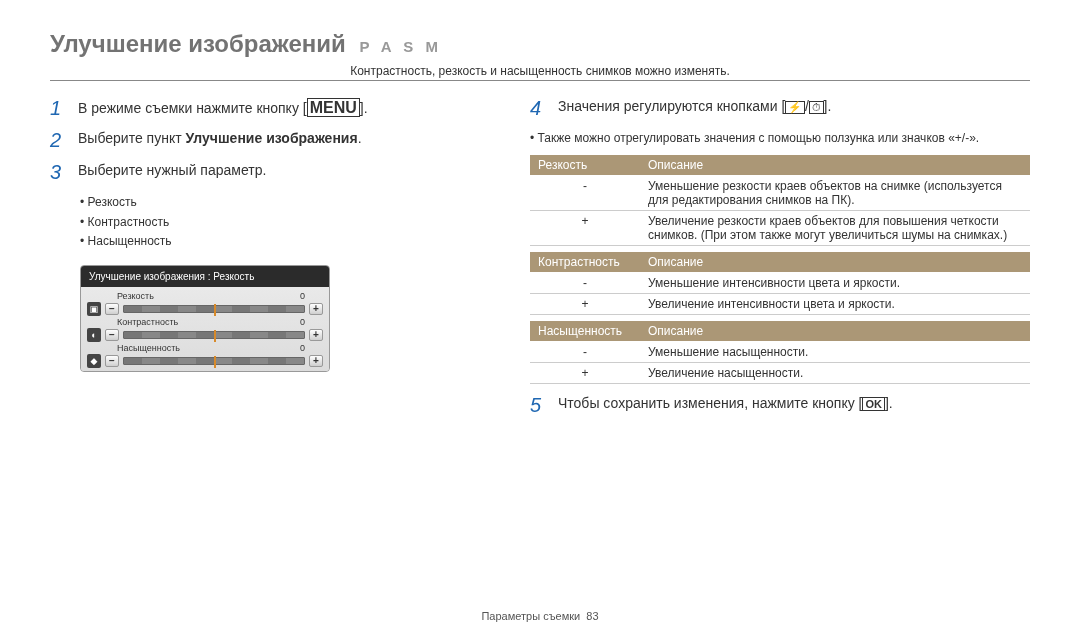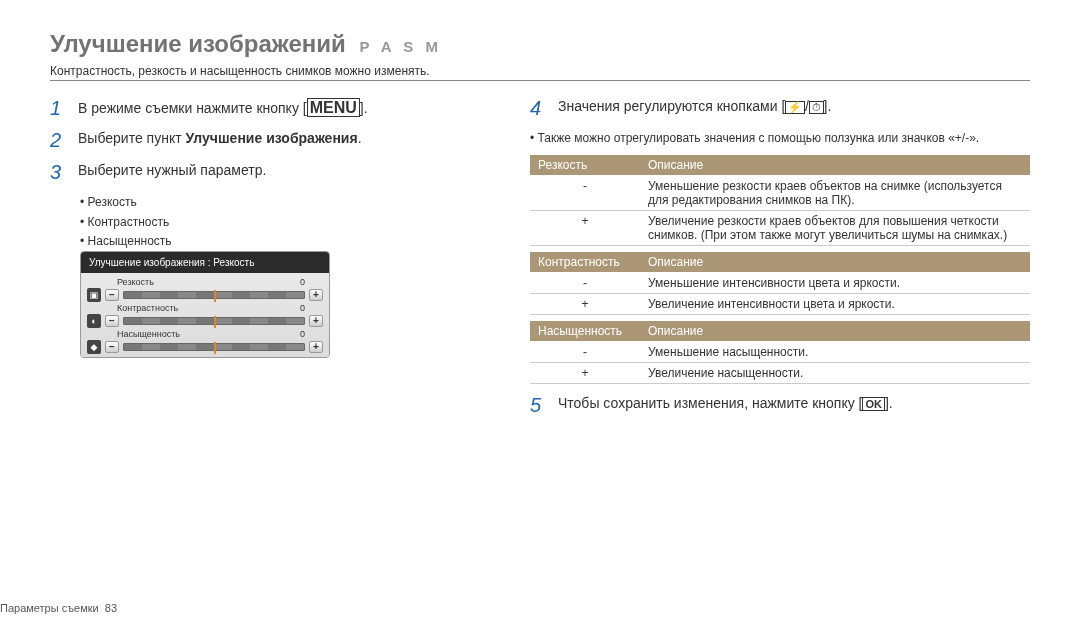--- a/index.html
+++ b/index.html
@@ -9,41 +9,41 @@
     background: #fff;
     font-family: "Myriad Pro", Arial, sans-serif;
     color: #333;
     padding: 30px 50px 10px 50px;
     font-size: 13px;
     position: relative;
   }
   .heading { margin-bottom: 6px; }
   .title { font-size: 24px; font-weight: bold; color: #737373; display: inline; }
   .modes { font-size: 15px; color: #999; letter-spacing: 4px; font-weight: bold; margin-left: 10px; }
-  .subtitle { font-size: 12px; color: #333; margin-bottom: 2px; }
+  .subtitle { font-size: 12px; color: #333; margin-bottom: 2px; text-align: center; }
   hr.rule { border: none; border-top: 1px solid #888; margin-bottom: 16px; }
   .columns { display: flex; gap: 60px; }
   .left-col { flex: 0 0 420px; }
   .right-col { flex: 1; }
   .step { display: flex; margin-bottom: 10px; align-items: flex-start; }
   .step-num { font-size: 20px; font-style: italic; color: #1f67b2; width: 28px; flex-shrink: 0; line-height: 1.1; }
   .step-body { flex: 1; font-size: 14px; line-height: 1.4; color: #333; }
   .step-body b { font-weight: bold; }
   .menu-label { border: 1px solid #333; padding: 0 2px; font-weight: bold; font-size: 16px; margin-top: 18px; }
   .ok-label { border: 1px solid #333; padding: 0 2px; font-weight: bold; font-size: 11px; }
   .icon-box { border: 1px solid #333; display: inline-block; padding: 0 2px; font-size: 11px; line-height: 1; }
   .bullets { margin-left: 30px; font-size: 12px; line-height: 1.6; }
   .bullets li { list-style: none; }
   .bullets li::before { content: "• "; }
   .sub-bullets { font-size: 12px; line-height: 1.5; margin-top: 2px; margin-bottom: 8px; }
   .sub-bullets li { list-style: none; }
   .sub-bullets li::before { content: "• "; }
 
   
-  .lcd-wrap { margin-left: 30px; margin-top: 0; }
+  .lcd-wrap { margin-left: 30px; margin-top: 14px; }
   .lcd {
     width: 250px; border: 1px solid #999; border-radius: 4px;
     background: #e8e8e8; overflow: hidden; font-size: 10px;
     position: relative;
   }
   .lcd-title { background: #2b2b2b; color: #fff; padding: 5px 8px; font-size: 10px; }
   .lcd-body { padding: 4px 6px 2px 6px; background: linear-gradient(#e9e9e9,#dcdcdc); position: relative; }
   .lcd-row-header { display: flex; justify-content: space-between; font-size: 9px; padding: 0 18px 0 30px; }
   .slider-line { display: flex; align-items: center; gap: 4px; padding: 1px 0; }
   .slider-line .ico { width: 14px; height: 14px; background: #444; border-radius: 2px; display: flex; align-items: center; justify-content: center; color: #fff; font-size: 9px; }
@@ -58,21 +58,21 @@
   table.param th { background: #ab9776; color: #fff; text-align: left; font-weight: normal; padding: 3px 8px; border-bottom: 1px solid #fff; font-size: 12px; }
   table.param th:first-child { width: 110px; }
   table.param td { padding: 3px 8px; border-bottom: 1px solid #ccc; vertical-align: top; }
   table.param td.sign { text-align: center; width: 110px; }
 
   
   .note { display: flex; border: 1px solid #d4cdb8; border-radius: 6px; padding: 8px 10px; margin-top: 10px; background: #fff; gap: 10px; }
   .note .note-icon { width: 22px; height: 22px; border: 2px solid #2b78c4; border-radius: 4px; display: flex; align-items: center; justify-content: center; color: #2b78c4; font-weight: bold; font-size: 12px; flex-shrink: 0; }
   .note .note-text { font-size: 12px; line-height: 1.4; }
 
-  .footer { position: absolute; bottom: 16px; left: 0; width: 100%; text-align: left; font-size: 11px; color: #555; }
+  .footer { position: absolute; bottom: 8px; left: 0; width: 100%; text-align: center; font-size: 11px; color: #555; }
 </style>
 </head>
 <body>
 
 <div class="heading">
   <span class="title">Улучшение изображений</span>
   <span class="modes">P A S M</span>
 </div>
 <div class="subtitle">Контрастность, резкость и насыщенность снимков можно изменять.</div>
 <hr class="rule">

